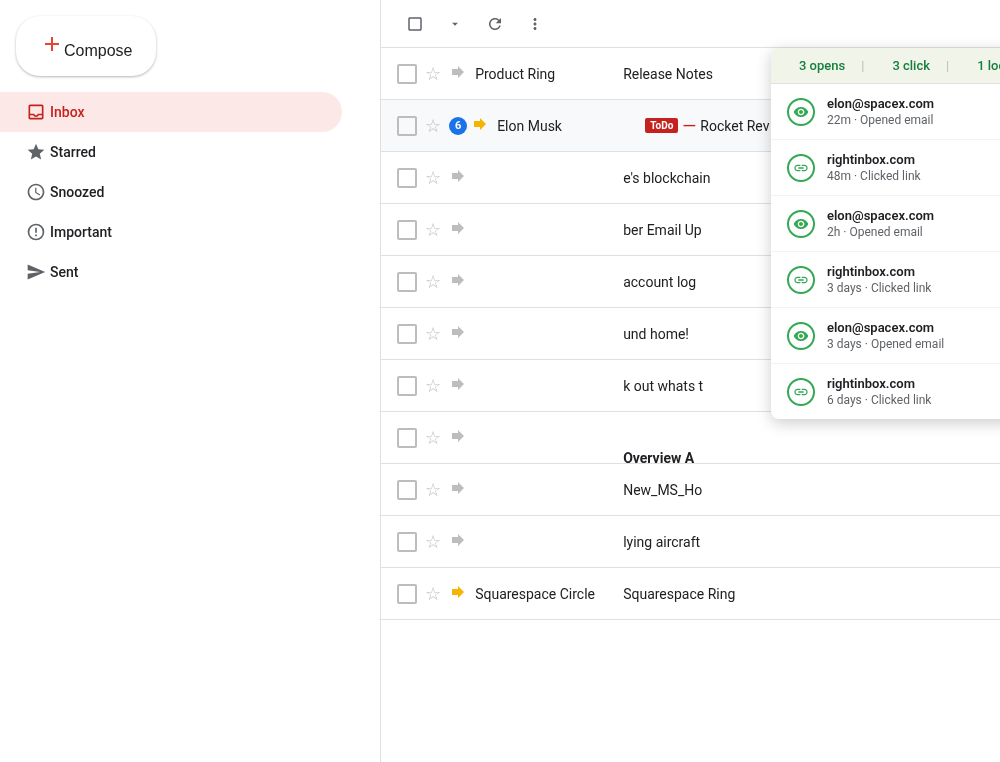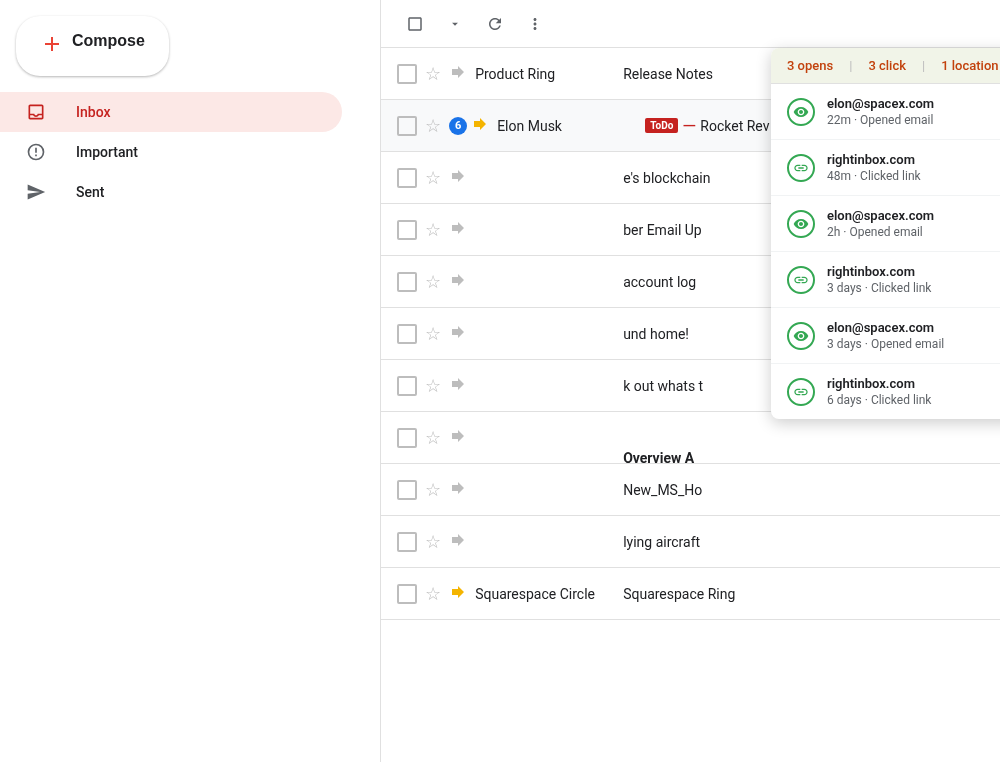--- a/index.html
+++ b/index.html
@@ -15,45 +15,45 @@
     
     .sidebar {
       width: 380px;
       min-width: 380px;
       padding: 8px 0;
       background: #fff;
     }
 
     .compose-btn {
       display: flex;
-      align-items: flex-start;
-      gap: 8px;
+      align-items: flex-end;
+      gap: 0;
       margin: 8px 16px 16px 16px;
       padding: 16px 24px;
       border-radius: 24px;
       border: none;
       background: #fff;
       box-shadow: 0 1px 3px rgba(0,0,0,0.2), 0 1px 2px rgba(0,0,0,0.1);
       cursor: pointer;
       font-size: 16px;
       color: #202124;
-      font-weight: 700;
+      font-weight: 400;
     }
 
     .compose-plus {
       font-size: 22px;
       font-weight: 300;
       color: #EA4335;
       line-height: 1;
     }
 
     .nav-item {
       display: flex;
       align-items: center;
-      gap: 28px;
+      gap: 2px;
       padding: 8px 16px 8px 24px;
       border-radius: 0 24px 24px 0;
       cursor: pointer;
       font-size: 14px;
       color: #202124;
       font-weight: 500;
       width: 90%;
       transition: background 0.1s;
     }
 
@@ -209,22 +209,23 @@
       gap: 16px;
       border-bottom: 1px solid #e0e0e0;
     }
 
     .tracking-stat {
       font-size: 13px;
       color: #3c4043;
     }
 
     .tracking-stat span.highlight {
-      color: #c2410c;
+      color: #15803d;
       font-weight: 500;
+      margin-left: 12px;
     }
 
     .tracking-divider {
       color: #bdbdbd;
       font-size: 13px;
     }
 
     .tracking-item {
       display: flex;
       align-items: flex-start;
@@ -289,21 +290,37 @@
 
   <div class="nav-item active">
     <span class="nav-icon">
       <svg width="20" height="20" viewBox="0 0 24 24" fill="#c5221f">
         <path d="M19 3H5c-1.1 0-2 .9-2 2v14c0 1.1.9 2 2 2h14c1.1 0 2-.9 2-2V5c0-1.1-.9-2-2-2zm0 16H5v-3h3.56c.69 1.19 1.97 2 3.44 2s2.75-.81 3.44-2H19v3zm0-5h-4.99C13.7 15.15 12.96 16 12 16s-1.7-.85-2.01-2H5V5h14v9z"></path>
       </svg>
     </span>
     <span>Inbox</span>
   </div>
 
-
+  <div class="nav-item">
+    <span class="nav-icon">
+      <svg width="20" height="20" viewBox="0 0 24 24" fill="#5f6368">
+        <path d="M12 17.27L18.18 21l-1.64-7.03L22 9.24l-7.19-.61L12 2 9.19 8.63 2 9.24l5.46 4.73L5.82 21z"></path>
+      </svg>
+    </span>
+    <span>Starred</span>
+  </div>
+
+  <div class="nav-item">
+    <span class="nav-icon">
+      <svg width="20" height="20" viewBox="0 0 24 24" fill="#5f6368">
+        <path d="M11.99 2C6.47 2 2 6.48 2 12s4.47 10 9.99 10C17.52 22 22 17.52 22 12S17.52 2 11.99 2zM12 20c-4.42 0-8-3.58-8-8s3.58-8 8-8 8 3.58 8 8-3.58 8-8 8zm.5-13H11v6l5.25 3.15.75-1.23-4.5-2.67V7z"></path>
+      </svg>
+    </span>
+    <span>Snoozed</span>
+  </div>
 
   <div class="nav-item">
     <span class="nav-icon">
       <svg width="20" height="20" viewBox="0 0 24 24" fill="#5f6368">
         <path d="M11 15h2v2h-2zm0-8h2v6h-2zm1-5C6.47 2 2 6.5 2 12a10 10 0 0 0 10 10 10 10 0 0 0 10-10A10 10 0 0 0 12 2zm0 18a8 8 0 0 1-8-8 8 8 0 0 1 8-8 8 8 0 0 1 8 8 8 8 0 0 1-8 8z"></path>
       </svg>
     </span>
     <span>Important</span>
   </div>
 

